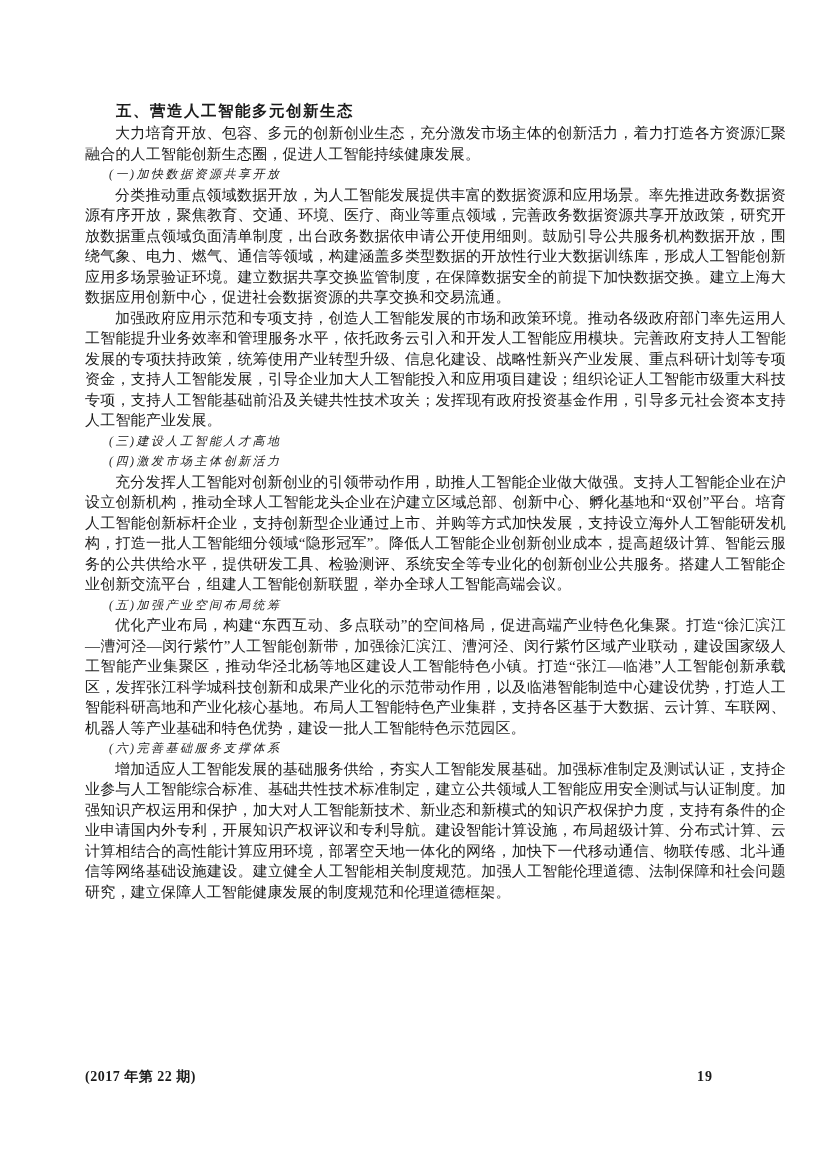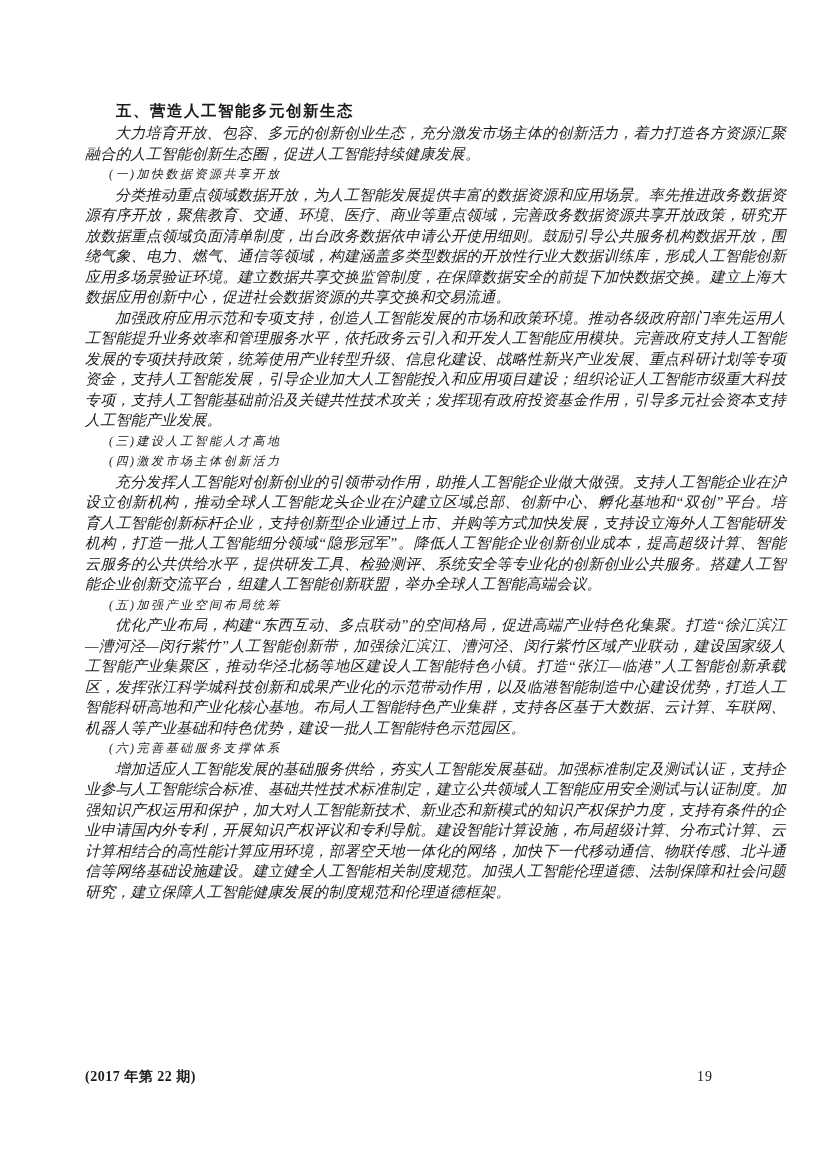--- a/index.html
+++ b/index.html
@@ -29,21 +29,20 @@
     margin: 0;
   }
   .para {
     margin: 0;
     font-size: 15px;
     line-height: 20.5px;
     letter-spacing: 0.2px;
     text-align: justify;
     text-justify: inter-character;
     text-indent: 2em;
-    font-style: italic;
   }
   .section-heading {
     margin: 0;
     font-style: italic;
     font-size: 12px;
     line-height: 20.5px;
     letter-spacing: 2.5px;
     text-indent: 2em;
     font-weight: normal;
   }
@@ -68,20 +67,21 @@
     display: block;
     text-align: left;
     letter-spacing: 0.5px;
     font-weight: bold;
   }
   .footer-pagenum {
     position: absolute;
     top: 0;
     right: 32px;
     letter-spacing: 1px;
+    font-weight: bold;
   }
 </style>
 </head>
 <body>
 
 <div class="page">
 
   <h1 class="doc-title">五、营造人工智能多元创新生态</h1>
 
   <p class="para">大力培育开放、包容、多元的创新创业生态，充分激发市场主体的创新活力，着力打造各方资源汇聚融合的人工智能创新生态圈，促进人工智能持续健康发展。</p>

